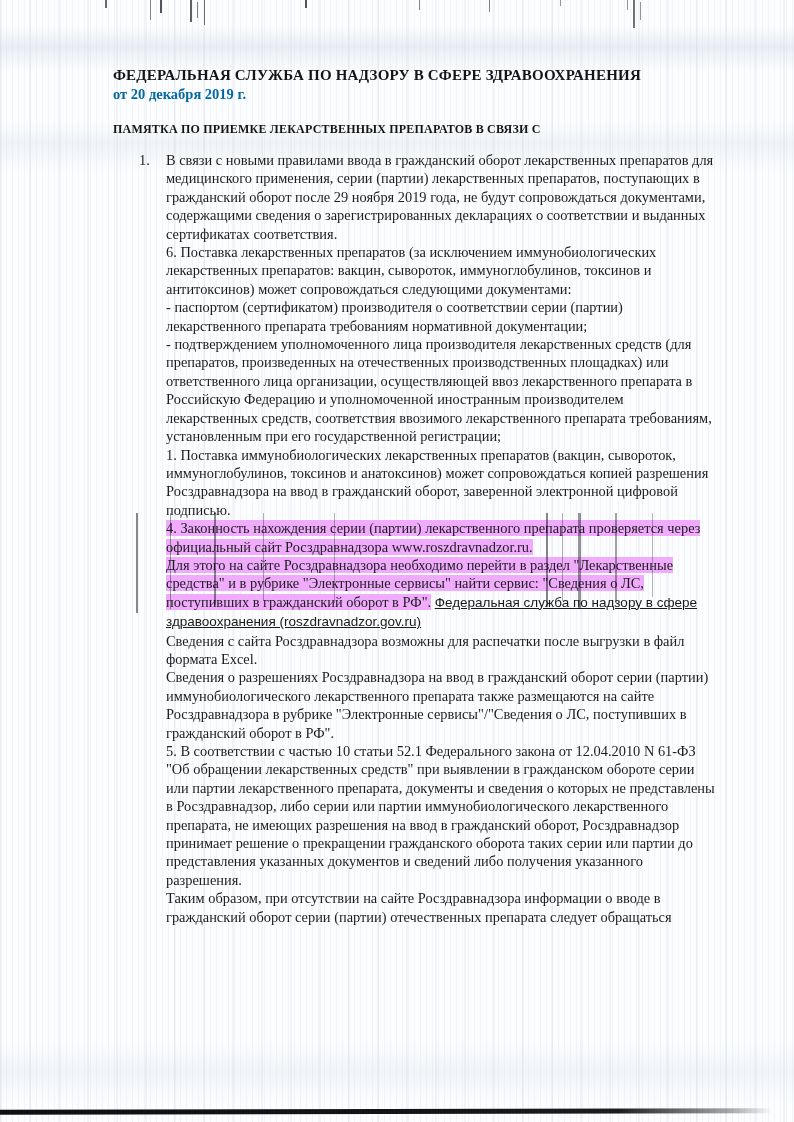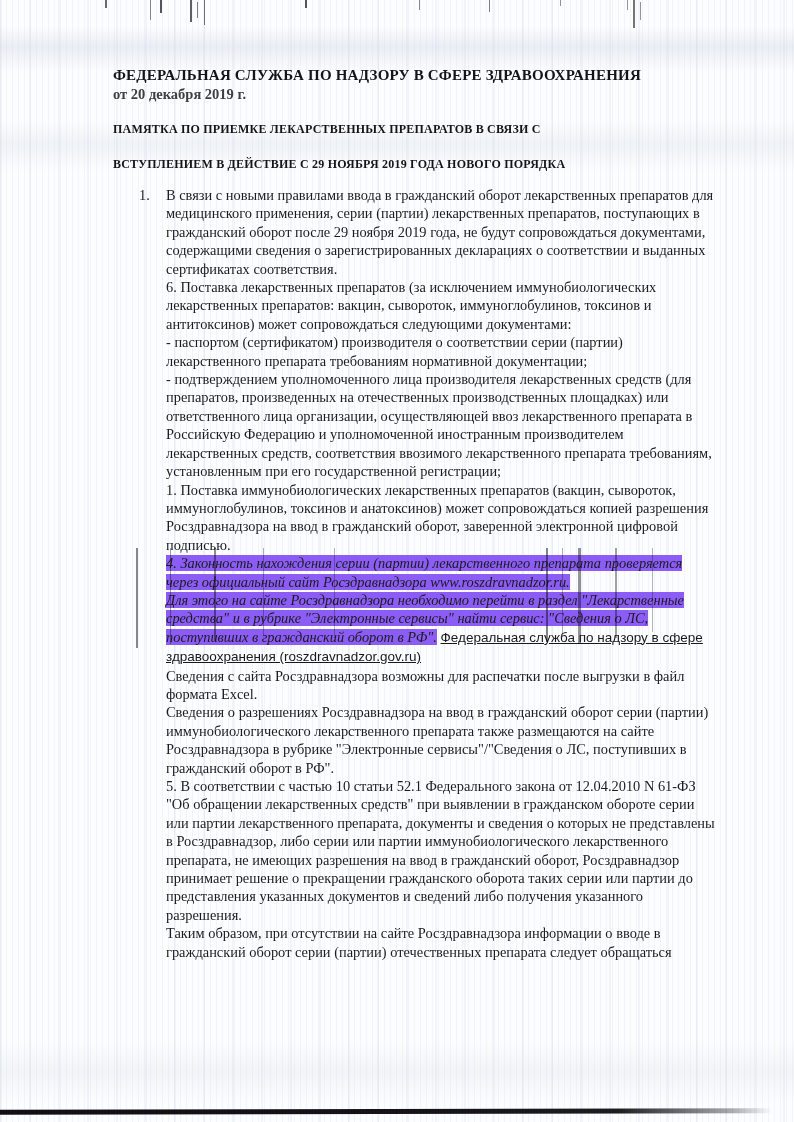--- a/index.html
+++ b/index.html
@@ -48,28 +48,28 @@
   .s5 { left:168px; width:1px; height:90px;  opacity:.55; }
   .s6 { left:380px; width:2px; height:94px;  opacity:.9; }
   .s7 { left:396px; width:1px; height:88px;  opacity:.6; }
   .s8 { left:412px; width:3px; height:96px;  opacity:.8; }
   .s9 { left:449px; width:2px; height:90px;  opacity:.7; }
   .s10{ left:486px; width:1px; height:84px;  opacity:.55; }
 
   .content { position:absolute; left:113px; top:66px; width:604px; }
 
   .agency-line { font-weight:bold; font-size:15px; line-height:19px; letter-spacing:.2px; color:#151517; }
-  .date-line   { font-weight:bold; font-size:14.5px; line-height:19px; color:#404040; }
+  .date-line   { font-weight:bold; font-size:14.5px; line-height:19px; color:#0369a1; }
   .title-line  { font-weight:bold; font-size:12px; line-height:20px; letter-spacing:.2px; margin-top:15px; color:#151517; }
 
   .doc-body { margin-left:53px; margin-top:12px; width:552px; font-size:14.4px; line-height:18.4px; }
   .para { position:relative; margin:0; }
   .list-num { position:absolute; left:-27px; top:0; }
 
-  .hl { background:#8b5cf6;font-style:italic; }
+  .hl { background:#f0abfc; }
   .doclink {
     font-family:"Liberation Sans", sans-serif;
     font-size:13.5px;
     color:#1a1a1a;
     text-decoration:underline;
     cursor:pointer;
   }
 
   .bottom-bar {
     position:absolute; left:0; top:1109px; width:772px; height:5px;
@@ -101,21 +101,20 @@
   <div class="art a11"></div>
   <div class="art a12"></div>
   <div class="art a13"></div>
 
   <div class="content">
 
     <div class="agency-line">ФЕДЕРАЛЬНАЯ СЛУЖБА ПО НАДЗОРУ В СФЕРЕ ЗДРАВООХРАНЕНИЯ</div>
     <div class="date-line">от 20 декабря 2019 г.</div>
 
     <div class="title-line">ПАМЯТКА ПО ПРИЕМКЕ ЛЕКАРСТВЕННЫХ ПРЕПАРАТОВ В СВЯЗИ С</div>
-    <div class="title-line">ВСТУПЛЕНИЕМ В ДЕЙСТВИЕ С 29 НОЯБРЯ 2019 ГОДА НОВОГО ПОРЯДКА</div>
 
     <div class="doc-body">
 
       <div class="para">
         <span class="list-num">1.</span>
         <span>В связи с новыми правилами ввода в гражданский оборот лекарственных препаратов для медицинского применения, серии (партии) лекарственных препаратов, поступающих в гражданский оборот после 29 ноября 2019 года, не будут сопровождаться документами, содержащими сведения о зарегистрированных декларациях о соответствии и выданных сертификатах соответствия.</span>
       </div>
 
       <div class="para">
         <span>6. Поставка лекарственных препаратов (за исключением иммунобиологических лекарственных препаратов: вакцин, сывороток, иммуноглобулинов, токсинов и антитоксинов) может сопровождаться следующими документами:</span>

